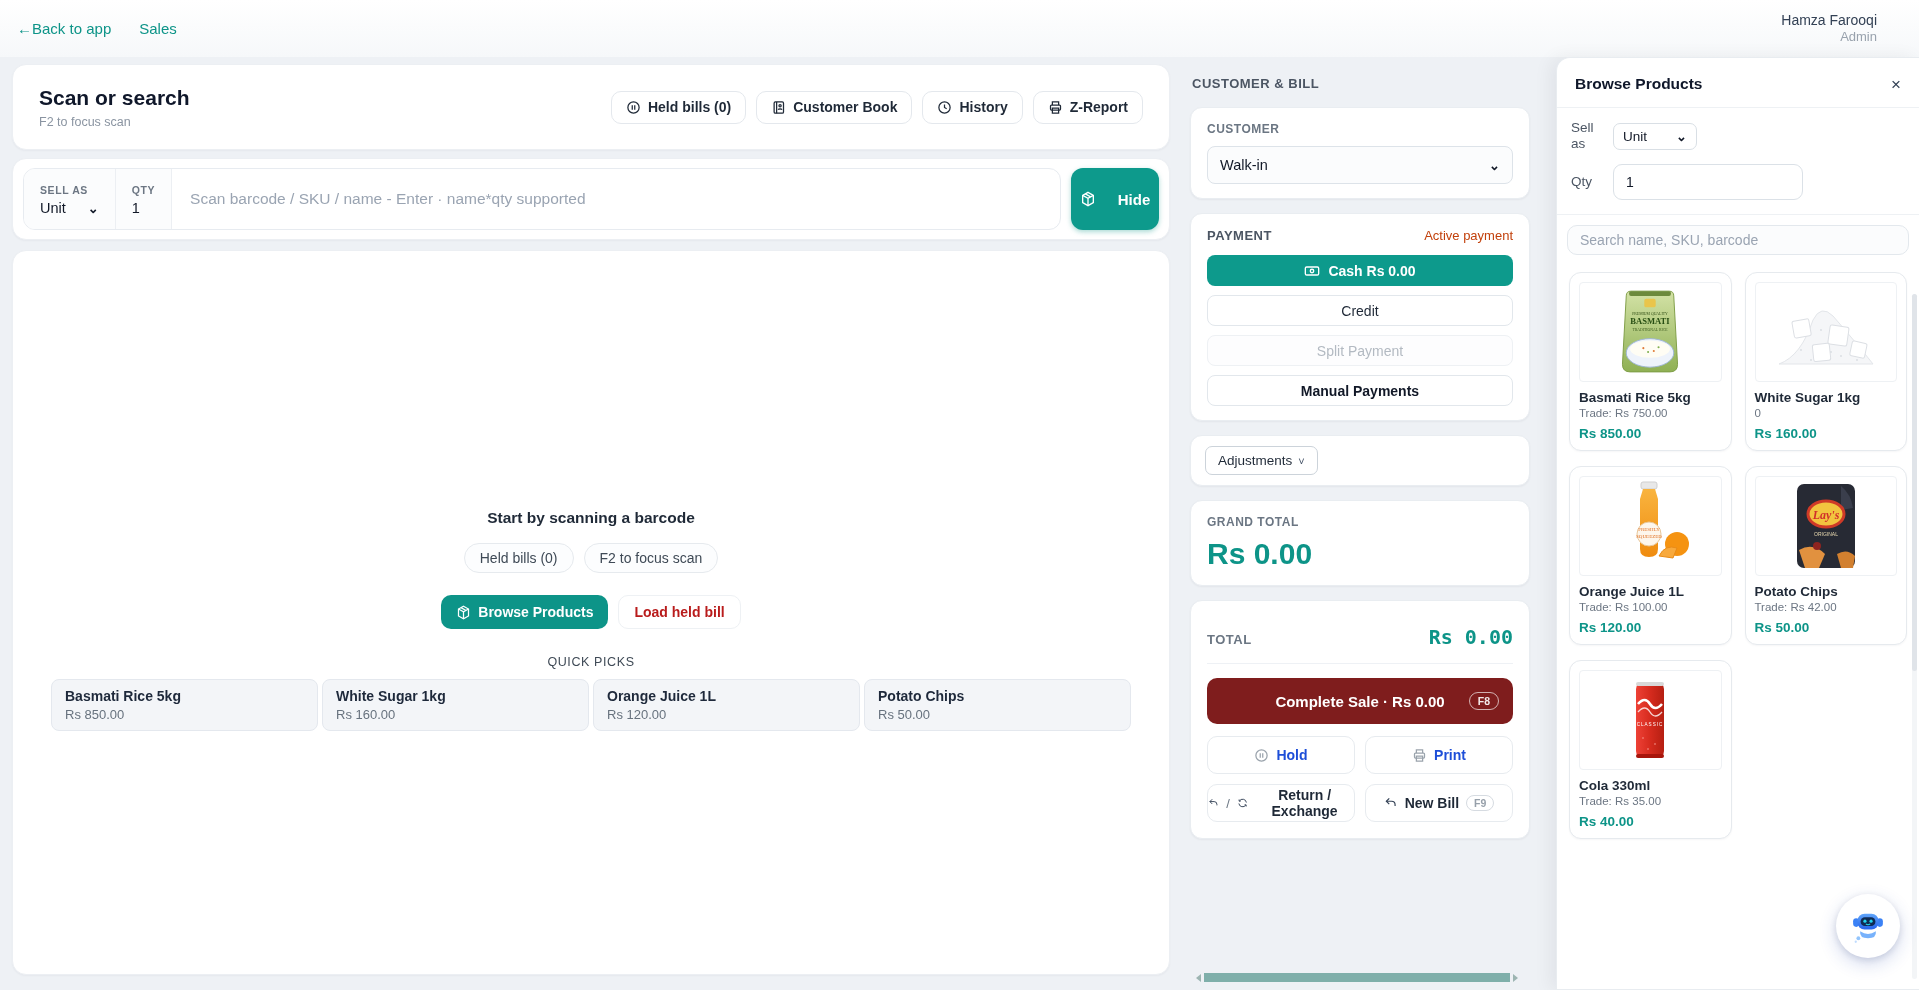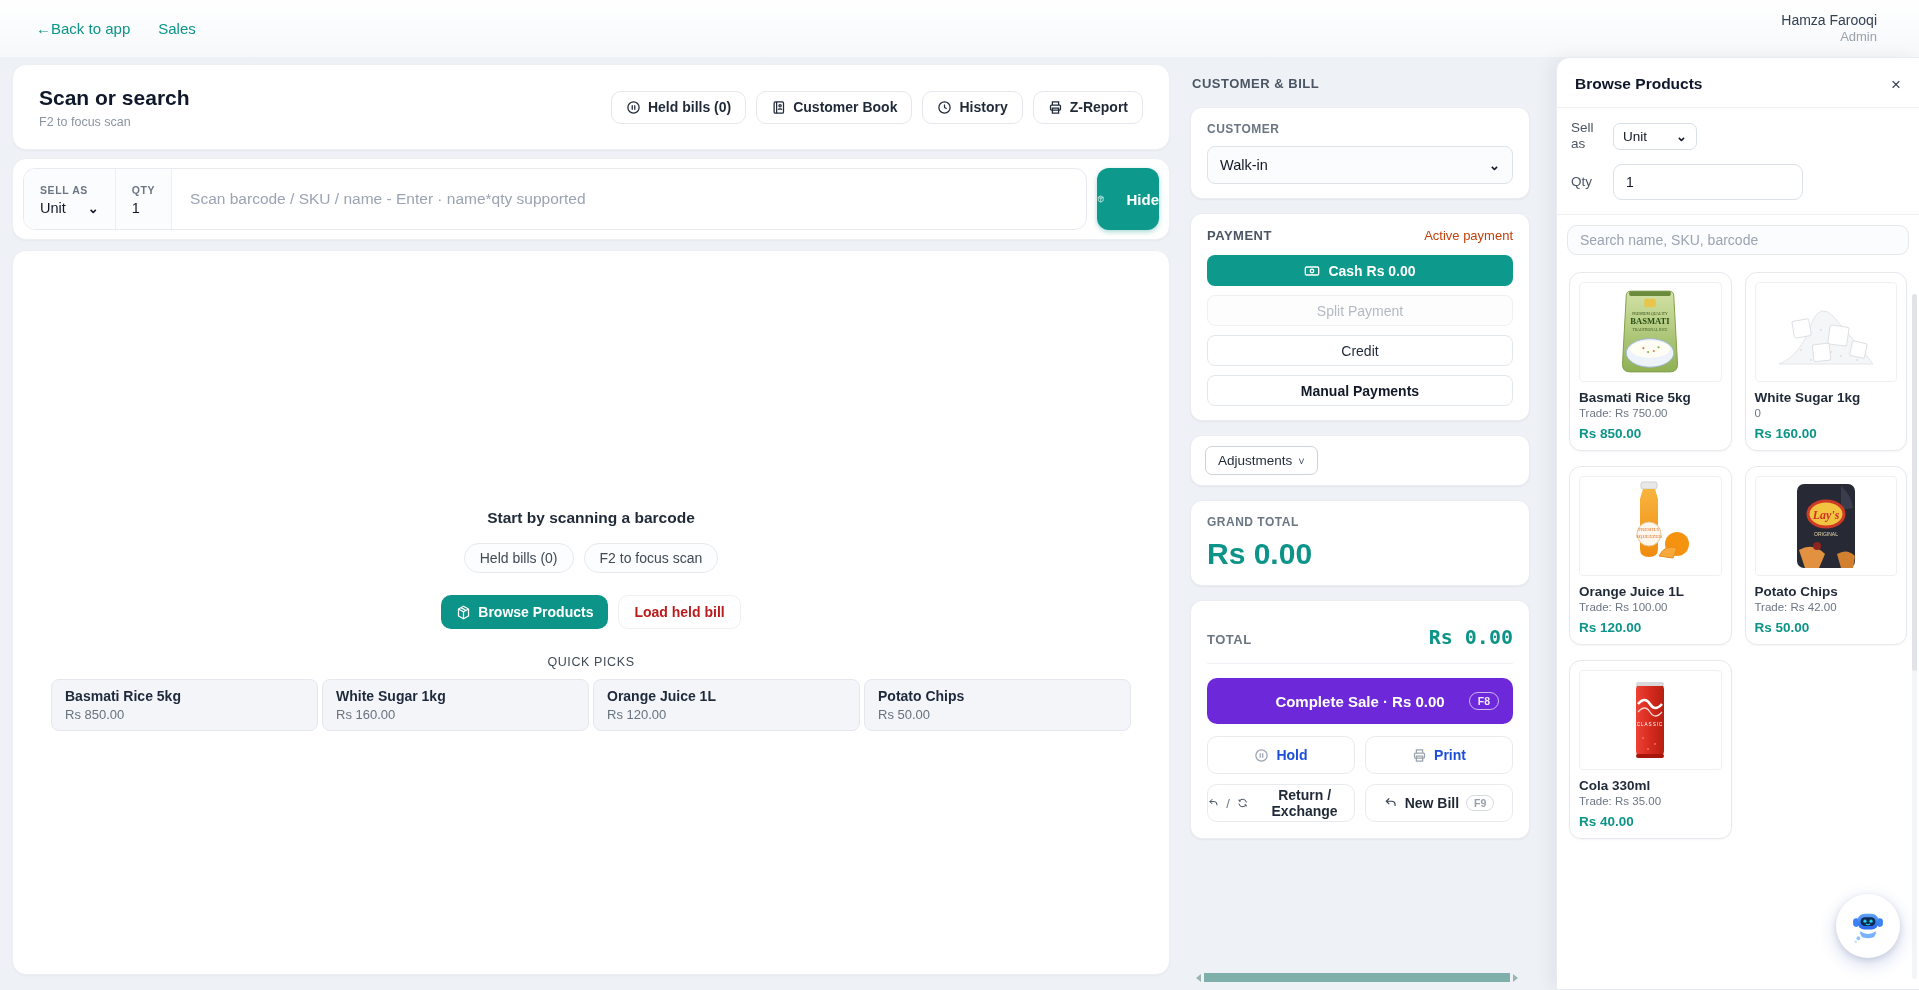--- a/index.html
+++ b/index.html
@@ -1,21 +1,21 @@
 <!DOCTYPE html>
 <html><head>
 <meta charset="utf-8">
 <style>
   * { margin:0; padding:0; box-sizing:border-box; }
   html,body { width:1919px; height:990px; overflow:hidden; }
   body { font-family:"Liberation Sans", sans-serif; background:#eef1f5; color:#1e293b; position:relative; }
 
   
   .topbar { position:absolute; left:0; top:0; width:1919px; height:57px;
-    background:linear-gradient(#ffffff,#f6f8fa); display:flex; align-items:center; padding:0 42px 0 36px; }
+    background:linear-gradient(#ffffff,#f6f8fa); display:flex; align-items:center; padding:0 42px 0 17px; }
   .topbar .links { display:flex; gap:28px; }
   .toplink { color:#0d9488; font-size:15px; font-weight:500; cursor:pointer; }
   .userbox { margin-left:auto; text-align:right; line-height:1.25; }
   .user-name { font-size:14px; color:#334155; }
   .user-role { font-size:13px; color:#99a2ad; }
 
   
   .card { background:#fff; border:1px solid #eceff3; border-radius:14px; box-shadow:0 1px 2px rgba(15,23,42,.04); }
 
   
@@ -31,21 +31,21 @@
   .scan-card { margin-top:8px; height:82px; padding:10px; display:flex; gap:10px; align-items:center; }
   .scan-row { flex:1; height:62px; border:1px solid #e7ebf0; border-radius:12px; display:flex; align-items:stretch; background:#fff; overflow:hidden; }
   .seg { display:flex; background:#fbfcfd; border-right:1px solid #eceff3; }
   .seg-cell { padding:9px 16px 7px 16px; display:flex; flex-direction:column; justify-content:center; }
   .seg-cell + .seg-cell { border-left:1px solid #eceff3; }
   .seg-label { font-size:10.5px; font-weight:700; letter-spacing:.6px; color:#6c7683; }
   .seg-value { margin-top:4px; font-size:14.5px; color:#111827; display:flex; align-items:center; gap:22px; }
   .chev { font-size:13px; color:#111827; font-weight:700; line-height:1; }
   .scan-input { flex:1; border:none; outline:none; font-size:15.5px; padding:0 18px; color:#111827; background:transparent; font-family:"Liberation Sans",sans-serif; }
   .scan-input::placeholder { color:#9aa4b2; }
-  .hide-btn { width:62px; height:62px; background:#0d9a8c; border:none; border-radius:12px; color:#fff; font-size:15px; font-weight:700;
+  .hide-btn { width:88px; height:62px; background:#0d9a8c; border:none; border-radius:12px; color:#fff; font-size:15px; font-weight:700;
     display:flex; align-items:center; justify-content:center; gap:22px; cursor:pointer; box-shadow:0 2px 5px rgba(13,148,136,.35); font-family:"Liberation Sans",sans-serif; }
 
   .content-card { margin-top:10px; height:725px; text-align:center; position:relative; }
   .empty-title { padding-top:258px; font-size:15.5px; font-weight:700; color:#1f2937; }
   .empty-sub { margin-top:8px; font-size:14.5px; color:#64748b; }
   .pill-row { margin-top:16px; display:flex; justify-content:center; gap:10px; }
   .pill { padding:6px 15px; border-radius:999px; border:1px solid #e6eaee; background:#fcfdfe; color:#3f4a56; font-size:14px; cursor:pointer; }
   .cta-row { margin-top:22px; display:flex; justify-content:center; gap:10px; }
   .browse-btn { background:#0d9488; color:#fff; border:none; border-radius:10px; padding:8px 15px; font-size:14px; font-weight:700;
     display:inline-flex; align-items:center; gap:7px; cursor:pointer; font-family:"Liberation Sans",sans-serif; }
@@ -73,21 +73,21 @@
   .pay-manual { background:#fff; border-color:#e2e7ec; color:#111827; font-weight:600; }
   .adj-card { padding:10px 14px; }
   .adj-btn { display:inline-flex; align-items:center; gap:6px; border:1px solid #ccd3da; border-radius:7px; padding:6px 12px;
     background:#fff; font-size:13.5px; color:#1f2937; cursor:pointer; font-family:"Liberation Sans",sans-serif; }
   .adj-chev { font-size:11px; color:#475569; }
   .grand-value { margin-top:8px; font-size:30px; font-weight:700; color:#0d9488; }
   .total-card { margin-bottom:0; padding-bottom:16px; }
   .total-row { display:flex; justify-content:space-between; align-items:baseline; padding-top:10px; }
   .total-value { font-family:"DejaVu Sans Mono", monospace; font-size:20px; font-weight:700; color:#0d9488; }
   .total-div { margin-top:14px; border-top:1px solid #eef1f5; }
-  .complete-btn { margin-top:14px; width:100%; height:46px; border:none; border-radius:10px; background:#6d28d9; color:#fff;
+  .complete-btn { margin-top:14px; width:100%; height:46px; border:none; border-radius:10px; background:#7f1d1d; color:#fff;
     font-size:15px; font-weight:700; position:relative; cursor:default; font-family:"Liberation Sans",sans-serif; }
   .key-pill { position:absolute; right:14px; top:50%; transform:translateY(-50%); border:1px solid rgba(255,255,255,.65);
     border-radius:999px; padding:2px 8px; font-size:10.5px; font-weight:600; color:rgba(255,255,255,.9); }
   .btn-grid { margin-top:12px; display:grid; grid-template-columns:1fr 1fr; gap:10px; }
   .ghost-btn { height:38px; border:1px solid #e7ebef; border-radius:10px; background:#fff; color:#1d4ed8; font-size:14px; font-weight:600;
     display:flex; align-items:center; justify-content:center; gap:7px; cursor:pointer; font-family:"Liberation Sans",sans-serif; }
   .strong-btn { color:#1f2937; font-weight:700; }
   .key-pill2 { border:1px solid #d6dbe1; border-radius:999px; padding:1px 7px; font-size:10.5px; font-weight:600; color:#97a0aa; }
   .sep-slash { color:#6b7683; font-size:13px; font-weight:400; }
 
@@ -271,22 +271,22 @@
     </div>
     <div class="pay-stack">
       <button class="pay-btn pay-cash">
         <svg class="svgi" width="16" height="16" viewBox="0 0 24 24" fill="none" stroke="#ffffff" stroke-width="2">
             <rect x="2" y="6" width="20" height="12" rx="2"></rect>
             <circle cx="12" cy="12" r="2.6"></circle>
             <path d="M6 12h.01M18 12h.01"></path>
           </svg>
         <span>Cash Rs 0.00</span>
       </button>
+      <button class="pay-btn pay-credit">Credit</button>
       <button class="pay-btn pay-split">Split Payment</button>
-      <button class="pay-btn pay-credit">Credit</button>
       <button class="pay-btn pay-manual">Manual Payments</button>
     </div>
   </div>
 
   <div class="mcard adj-card">
     <button class="adj-btn">
       <span>Adjustments</span>
       <span class="adj-chev">˅</span>
     </button>
   </div>

